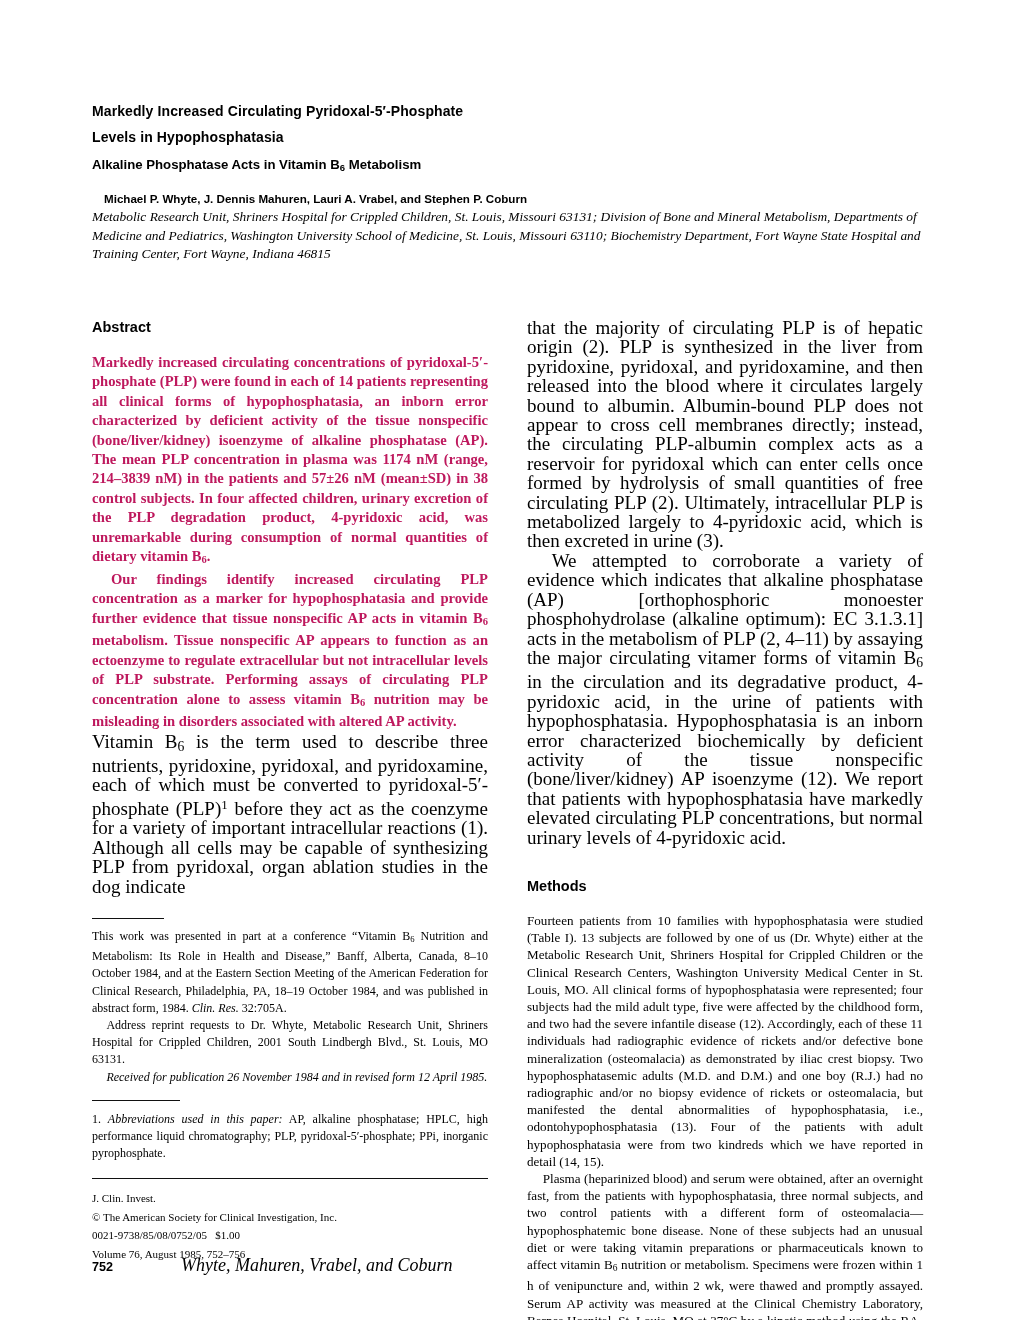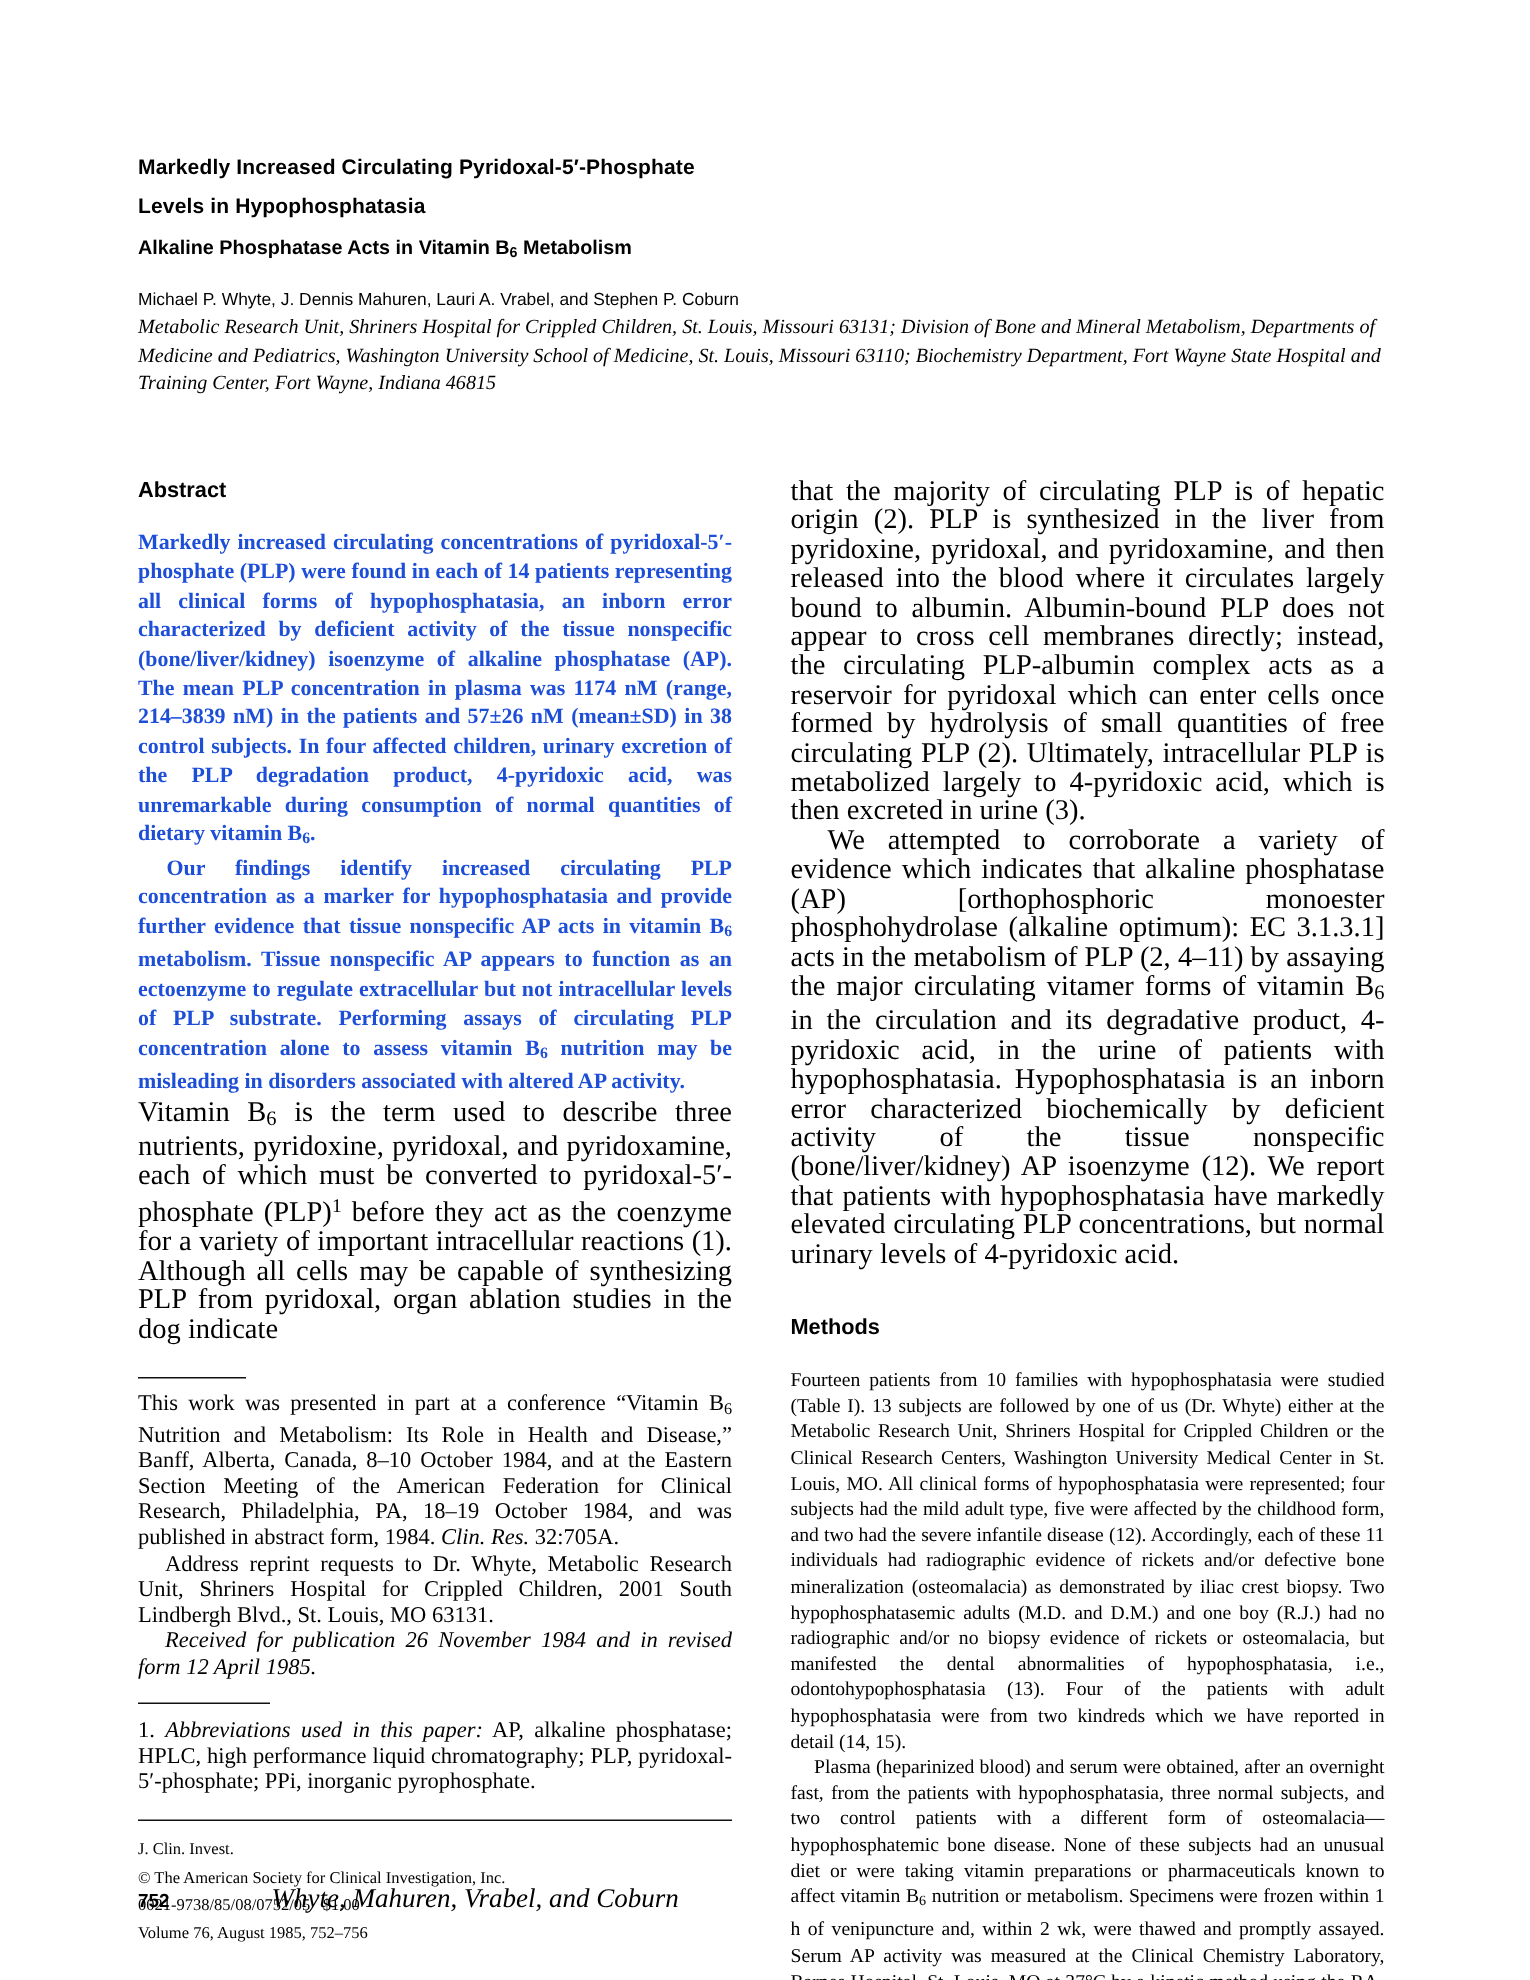--- a/index.html
+++ b/index.html
@@ -41,24 +41,24 @@
   .subtitle {
     font-family: "Liberation Sans", "DejaVu Sans", sans-serif;
     font-weight: bold;
     font-size: 13.2px;
     line-height: 18px;
     margin: 6px 0 0 0;
     color: #000;
   }
   .authors {
     font-family: "Liberation Sans", "DejaVu Sans", sans-serif;
-    font-weight: normal;
+    font-weight: bold;
     font-size: 11.6px;
     line-height: 15px;
-    margin: 14px 0 0 0;
+    margin: 14px 0 0 12px;
     color: #000;
   }
   .affil {
     font-family: "Liberation Serif", "DejaVu Serif", serif;
     font-style: italic;
     font-size: 13.4px;
     line-height: 18.6px;
     margin: 2px 0 0 0;
     color: #000;
     text-align: left;
@@ -84,37 +84,37 @@
   h2.sec.spaced { margin-top: 30px; }
 
   p.abs {
     font-family: "Liberation Serif", "DejaVu Serif", serif;
     font-weight: bold;
     font-size: 14.6px;
     line-height: 19.4px;
     margin: 0;
     text-align: justify;
     text-justify: inter-word;
-    color: #1d4ed8;
+    color: #be185d;
   }
   p.abs + p.abs { text-indent: 1.3em; }
 
   p.body {
     font-family: "Liberation Serif", "DejaVu Serif", serif;
     font-size: 19px;
     line-height: 19.4px;
     margin: 0;
     text-align: justify;
     color: #000;
   }
   p.body + p.body { text-indent: 1.3em; }
 
   p.small {
     font-family: "Liberation Serif", "DejaVu Serif", serif;
-    font-size: 15px;
+    font-size: 12px;
     line-height: 17.2px;
     margin: 0;
     text-align: justify;
     color: #000;
   }
   p.small + p.small { text-indent: 1.2em; }
 
   .methods-body p {
     font-family: "Liberation Serif", "DejaVu Serif", serif;
     font-size: 13.1px;

